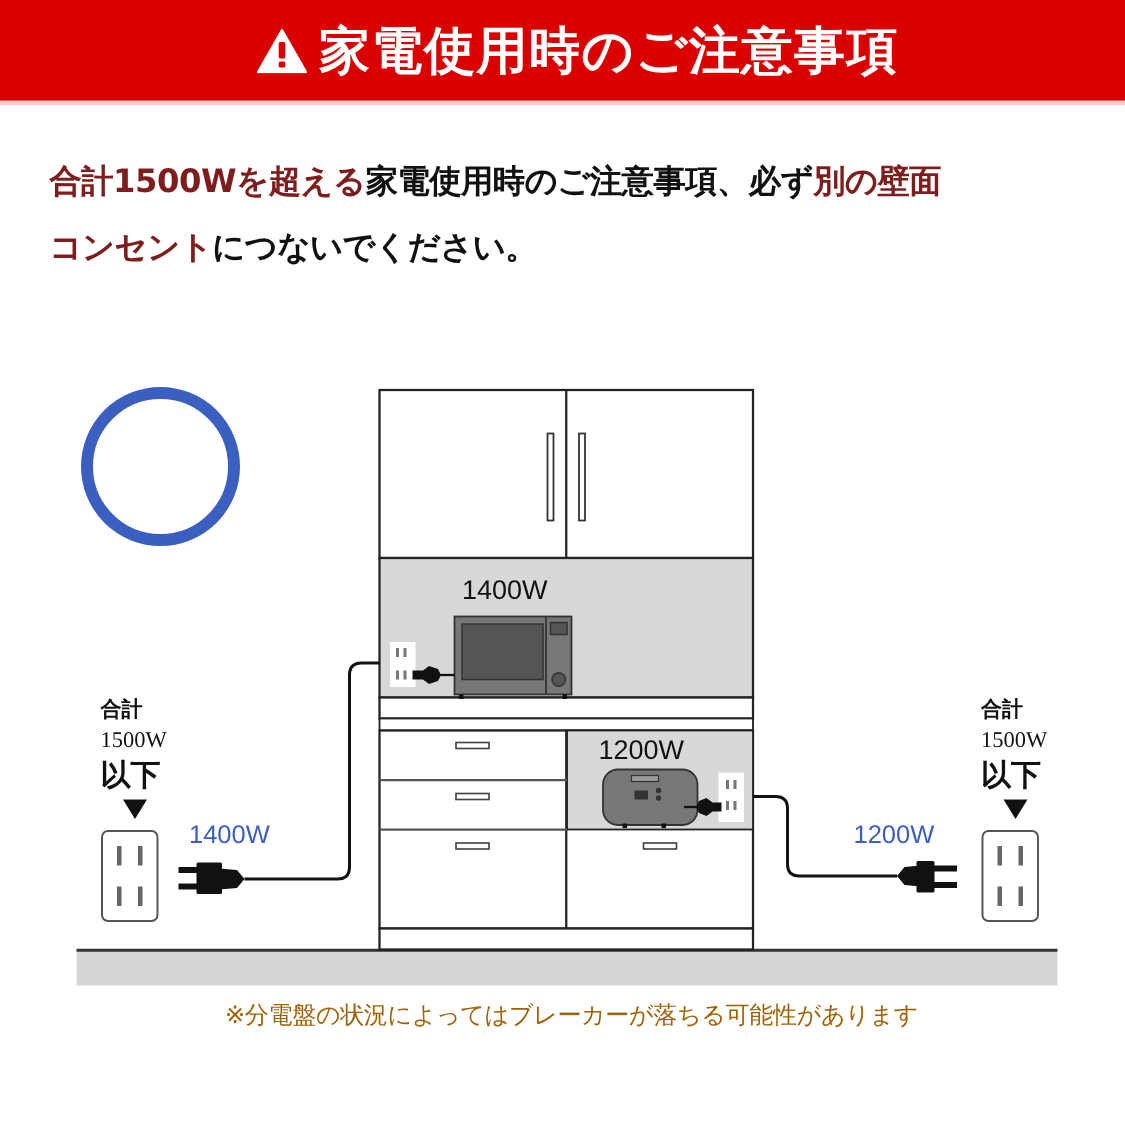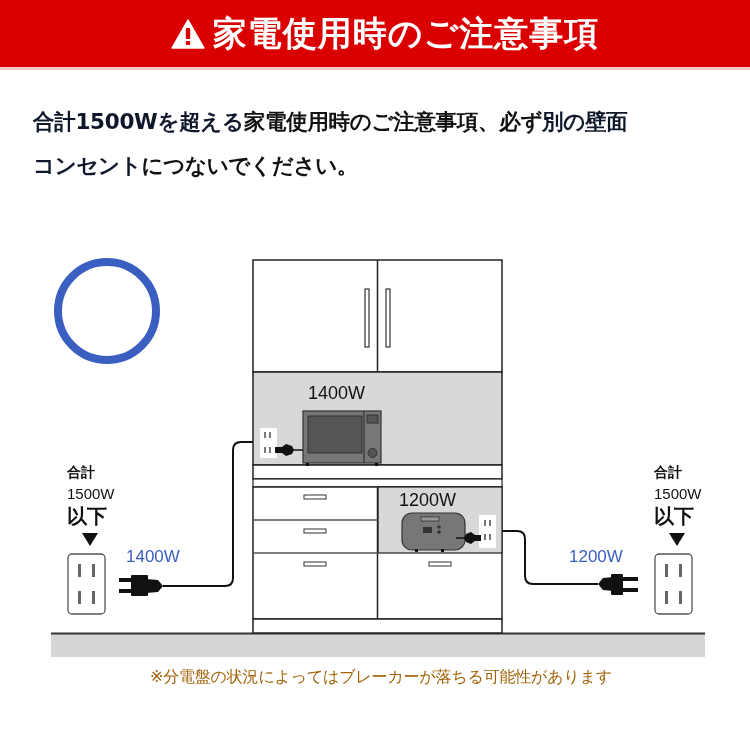--- a/index.html
+++ b/index.html
@@ -19,30 +19,30 @@
       color: #ffffff; font-size: 34px; font-weight: bold; letter-spacing: 1px;
       font-family: "DejaVu Sans", sans-serif;
     }
 
     .lead {
       position: absolute; left: 33px; top: 100px; width: 700px;
       font-size: 21.5px; font-weight: bold; line-height: 44px; color: #111;
       font-family: "DejaVu Sans", sans-serif;
       letter-spacing: -0.3px;
     }
-    .lead .red { color: #0f172a; }
+    .lead .red { color: #7f1d1d; }
 
     .diagram { position: absolute; left: 3px; top: 0; width: 750px; height: 750px; }
     .diagram svg { position: absolute; left: 0; top: 0; }
     .watt { position: absolute; font-family: "Liberation Sans", sans-serif; font-size: 18px; color: #111; }
     .watt.blue { color: #3b5fc0; font-size: 17px; }
 
     .limit-block { position: absolute; width: 70px; text-align: left; }
     .limit-line1 { font-family: Liberation Sans, sans-serif; font-size: 14px; font-weight: bold; line-height: 22px; display:block; }
-    .limit-line2 { font-family: Liberation Sans, sans-serif; font-size: 15px; line-height: 22px; display:block; }
+    .limit-line2 { font-family: Liberation Serif, serif; font-size: 15px; line-height: 22px; display:block; }
     .limit-line3 { font-family: "DejaVu Sans", sans-serif; font-size: 20px; font-weight: bold; line-height: 22px; display:block; }
     .arrow-down {
       width: 0; height: 0; border-left: 8px solid transparent; border-right: 8px solid transparent;
       border-top: 13px solid #111; margin-top: 6px; margin-left: 15px;
     }
 
     .footnote {
       position: absolute; left: 150px; top: 667px; width: 560px;
       font-family: "DejaVu Sans", sans-serif; font-size: 16px; color: #a16207;
       letter-spacing: -0.2px;

